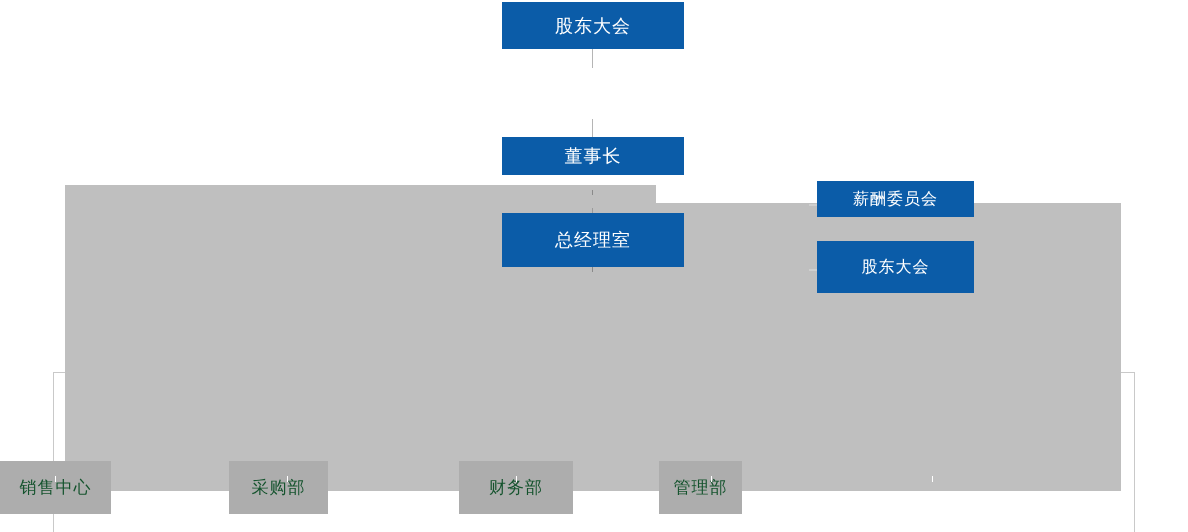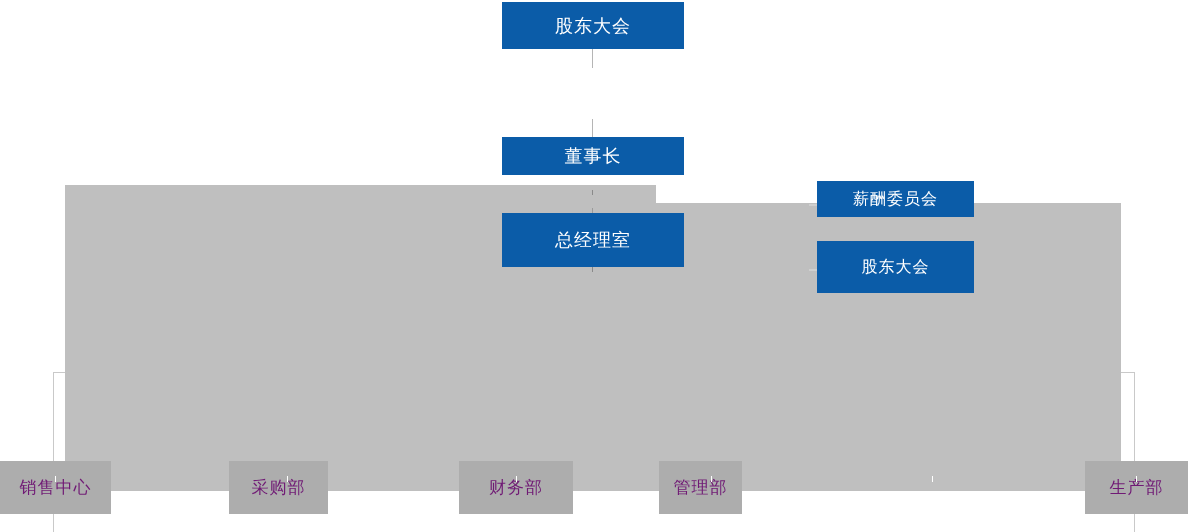--- a/index.html
+++ b/index.html
@@ -40,21 +40,21 @@
     letter-spacing: 1px;
     z-index: 4;
   }
   .node-main { left: 502px; width: 182px; }
   .node-committee { left: 817px; width: 157px; font-size: 16px; }
 
   .dept {
     position: absolute;
     top: 461px; height: 53px;
     background: #adadad;
-    color: #701a75;
+    color: #14532d;
     display: flex;
     align-items: center;
     justify-content: center;
     font-size: 17px;
     letter-spacing: 1px;
     z-index: 5;
   }
 </style>
 </head>
 <body>
@@ -85,15 +85,14 @@
   <div class="node node-main" style="top:137px; height:38px;">董事长</div>
   <div class="node node-main" style="top:213px; height:54px;">总经理室</div>
 
   <div class="node node-committee" style="top:181px; height:36px;">薪酬委员会</div>
   <div class="node node-committee" style="top:241px; height:52px;">股东大会</div>
 
   <div class="dept" style="left:0px; width:111px;">销售中心</div>
   <div class="dept" style="left:229px; width:99px;">采购部</div>
   <div class="dept" style="left:459px; width:114px;">财务部</div>
   <div class="dept" style="left:659px; width:83px;">管理部</div>
-  <div class="dept" style="left:1085px; width:103px;">生产部</div>
 
 </div>
 
 </body></html>

